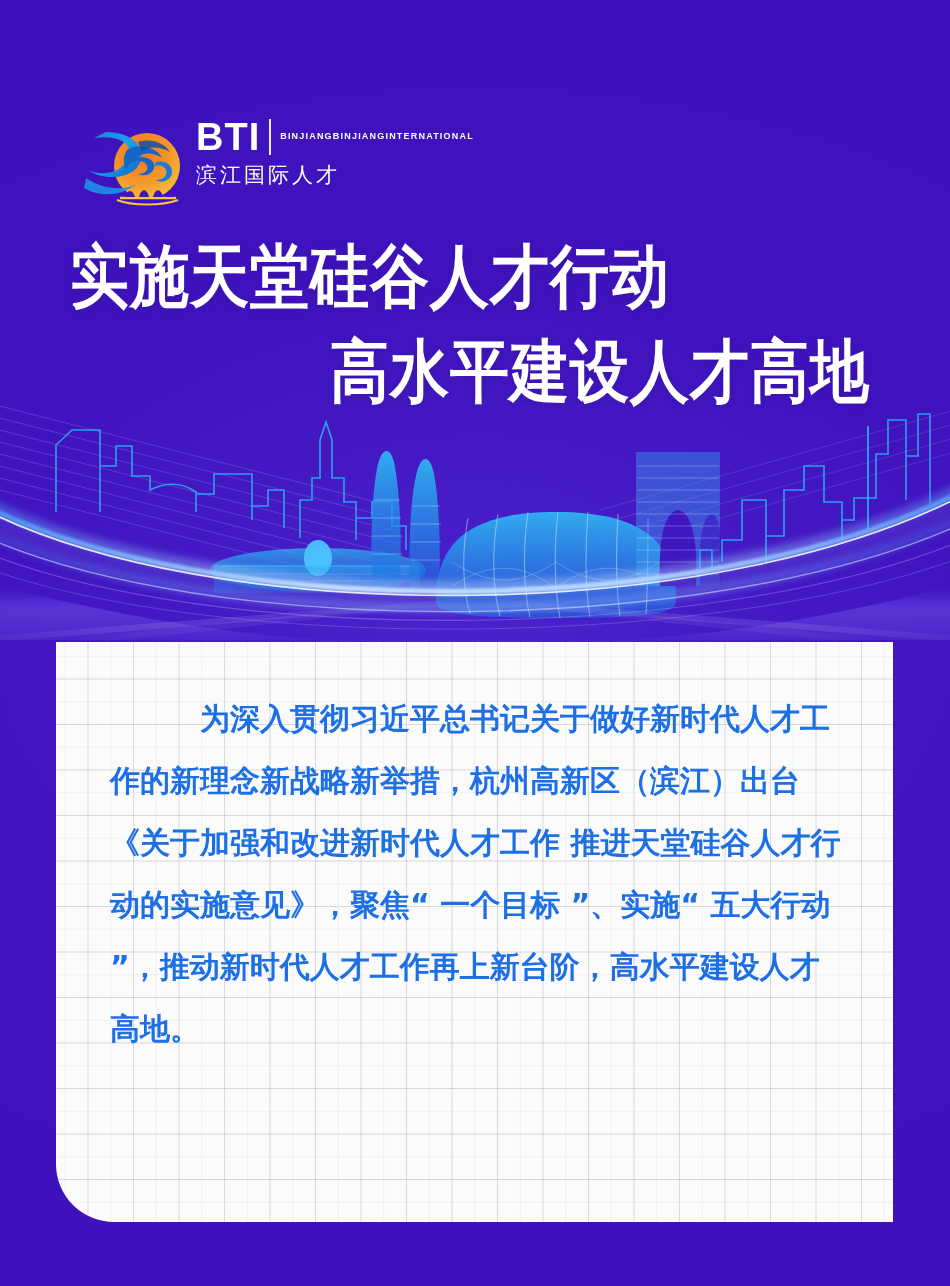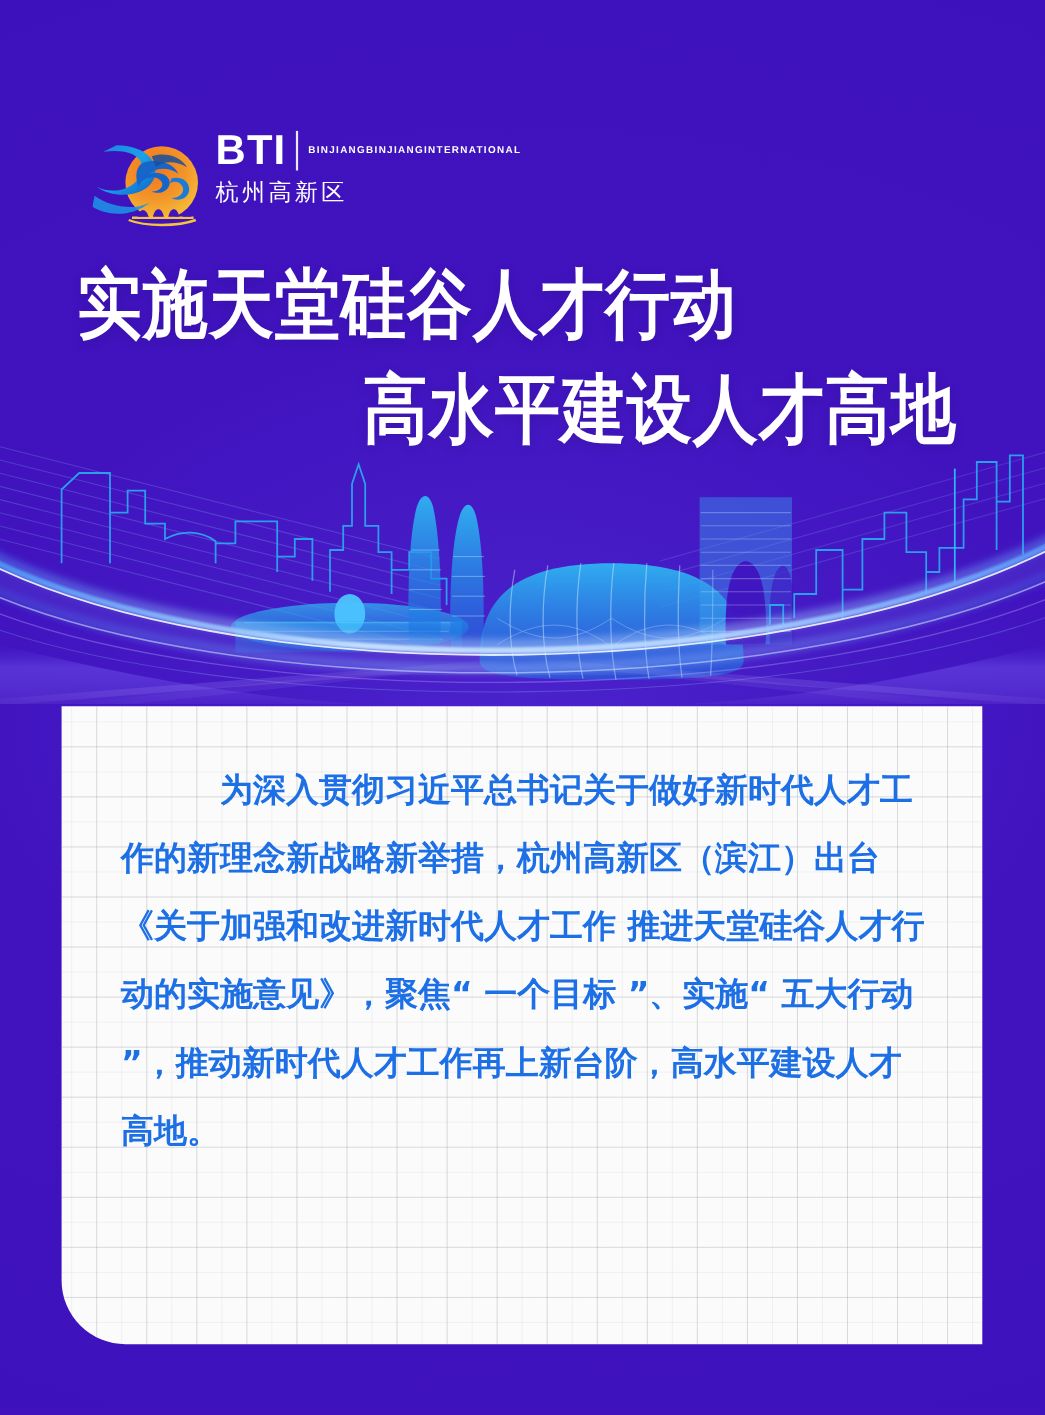--- a/index.html
+++ b/index.html
@@ -332,21 +332,21 @@
     <div class="logo-txt">
       <div class="logo-top">
         <span class="bti">BTI</span>
         <span class="bti-div"></span>
         <span class="bti-sub">
           <span>BINJIANG</span>
           <span>BINJIANG</span>
           <span>INTERNATIONAL</span>
         </span>
       </div>
-      <div class="logo-cn">杭州高新区</div>
+      <div class="logo-cn">滨江国际人才</div>
     </div>
   </div>
 
   <div class="headline">
     <div class="hl-line hl-1">实施天堂硅谷人才行动</div>
     <div class="hl-line hl-2">高水平建设人才高地</div>
   </div>
 
   <div class="card">
     <div class="card-grid2"></div>

